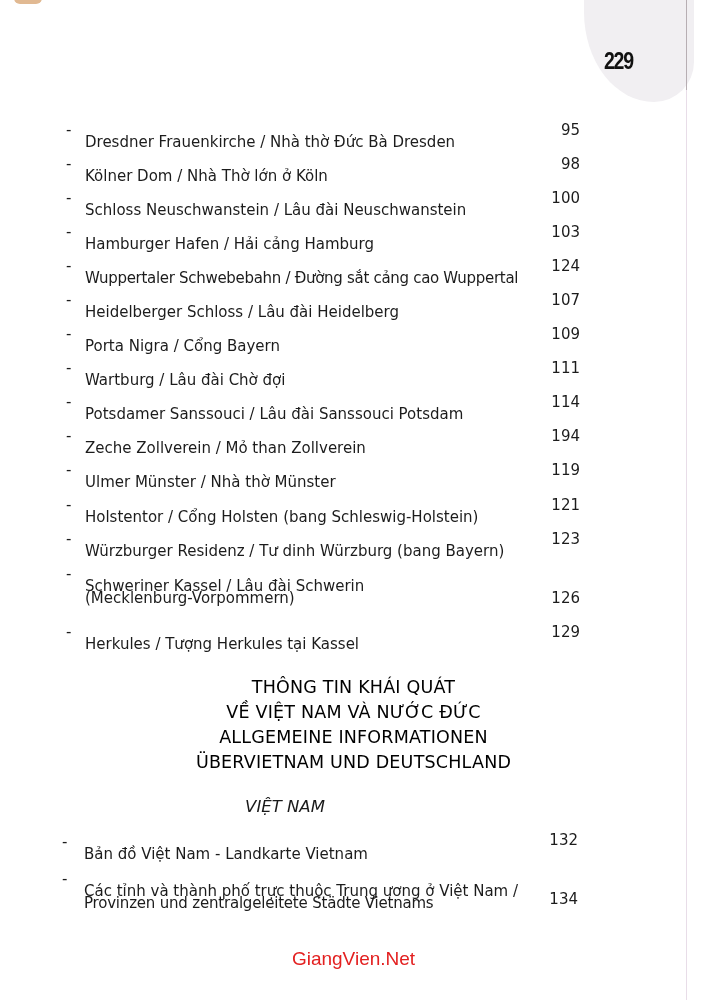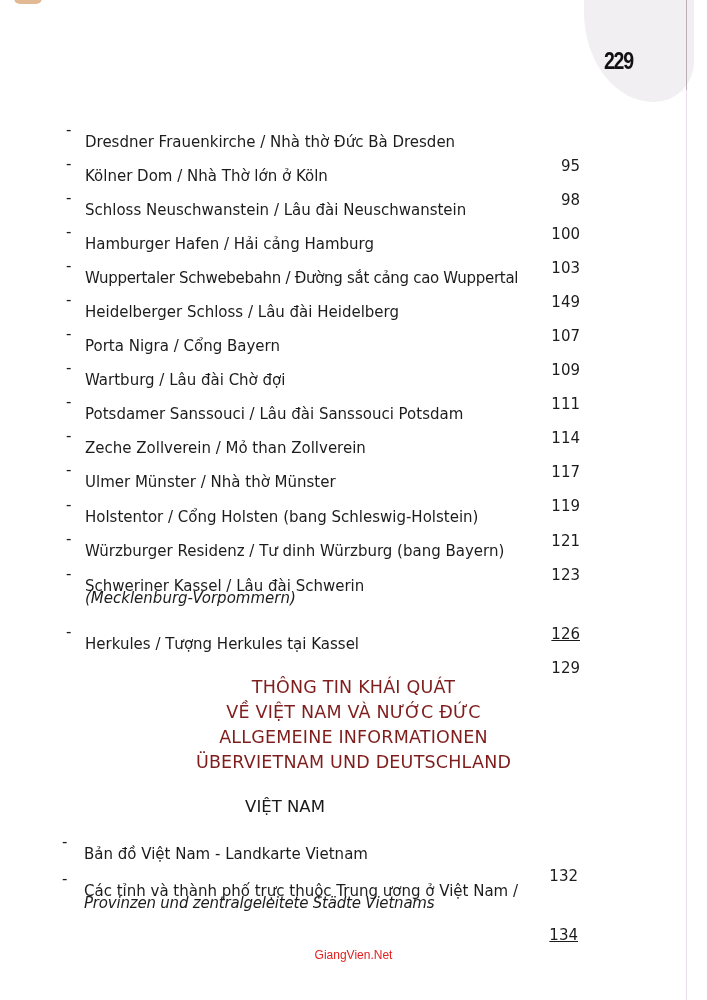--- a/index.html
+++ b/index.html
@@ -30,38 +30,38 @@
   }
   .edge-line.dark { top: 0; height: 90px; background: #b7aeb3; }
 
   .toc { position: absolute; left: 0; top: 0; width: 707px; }
   .row {
     position: absolute; left: 66px; width: 514px;
     font-size: 15px; line-height: 24px;
   }
   .row .dash { position: absolute; left: 0; top: 0; }
   .row .title { position: absolute; left: 19px; top: 12px; white-space: nowrap; }
-  .row .title2 { position: absolute; left: 19px; top: 24px; white-space: nowrap; font-style: italic; }
-  .row .pg { position: absolute; right: 0; top: 0; text-align: left; margin-top: 36px; }
-  .row.two .pg { top: 24px; text-decoration: underline; }
+  .row .title2 { position: absolute; left: 19px; top: 24px; white-space: nowrap; }
+  .row .pg { position: absolute; right: 0; top: 0; text-align: left; }
+  .row.two .pg { top: 24px; }
 
   .section-head {
     position: absolute; left: 0; width: 707px; text-align: center;
-    font-size: 17.5px; line-height: 25px; letter-spacing: 0.2px; color: #7f1d1d;
+    font-size: 17.5px; line-height: 25px; letter-spacing: 0.2px; color: #000000;
   }
   .sub-head {
     position: absolute; left: 0; width: 570px; text-align: center;
-    font-size: 16.5px; line-height: 22px; color: #1a1a1a;
+    font-size: 16.5px; line-height: 22px; color: #1a1a1a; font-style: italic;
   }
   .row.vn { left: 62px; width: 516px; }
   .row.vn .title, .row.vn .title2 { left: 22px; }
 
   .watermark {
     position: absolute; left: 0; width: 707px; top: 948px; text-align: center;
-    font-family: "Liberation Sans", sans-serif; font-size: 12px; color: #e32020;
+    font-family: "Liberation Sans", sans-serif; font-size: 19px; color: #e32020;
   }
 </style>
 </head>
 <body>
 
 <div class="corner-mark"></div>
 <div class="tab-shape"></div>
 <div class="page-number">229</div>
 <div class="edge-line"></div>
 <div class="edge-line dark"></div>
@@ -84,21 +84,21 @@
     <span class="pg">100</span>
   </div>
   <div class="row" style="top:220px">
     <span class="dash">-</span>
     <span class="title">Hamburger Hafen / Hải cảng Hamburg</span>
     <span class="pg">103</span>
   </div>
   <div class="row" style="top:254px">
     <span class="dash">-</span>
     <span class="title" style="letter-spacing:-0.3px">Wuppertaler Schwebebahn / Đường sắt cảng cao Wuppertal</span>
-    <span class="pg">149</span>
+    <span class="pg">124</span>
   </div>
   <div class="row" style="top:288px">
     <span class="dash">-</span>
     <span class="title">Heidelberger  Schloss / Lâu đài Heidelberg</span>
     <span class="pg">107</span>
   </div>
   <div class="row" style="top:322px">
     <span class="dash">-</span>
     <span class="title">Porta Nigra / Cổng Bayern</span>
     <span class="pg">109</span>
@@ -109,21 +109,21 @@
     <span class="pg">111</span>
   </div>
   <div class="row" style="top:390px">
     <span class="dash">-</span>
     <span class="title">Potsdamer Sanssouci / Lâu đài Sanssouci Potsdam</span>
     <span class="pg">114</span>
   </div>
   <div class="row" style="top:424px">
     <span class="dash">-</span>
     <span class="title">Zeche Zollverein / Mỏ than Zollverein</span>
-    <span class="pg">117</span>
+    <span class="pg">194</span>
   </div>
   <div class="row" style="top:458px">
     <span class="dash">-</span>
     <span class="title">Ulmer Münster / Nhà thờ Münster</span>
     <span class="pg">119</span>
   </div>
   <div class="row" style="top:493px">
     <span class="dash">-</span>
     <span class="title">Holstentor / Cổng Holsten (bang Schleswig-Holstein)</span>
     <span class="pg">121</span>

